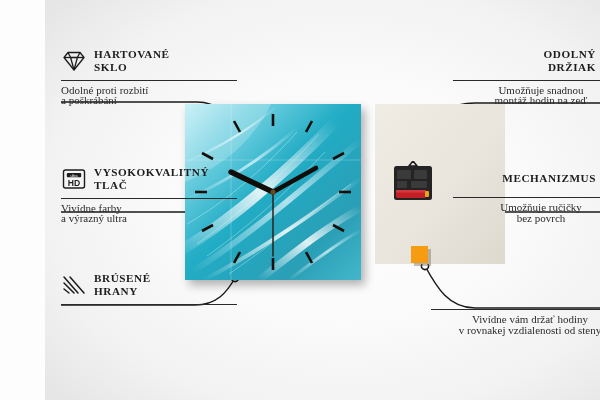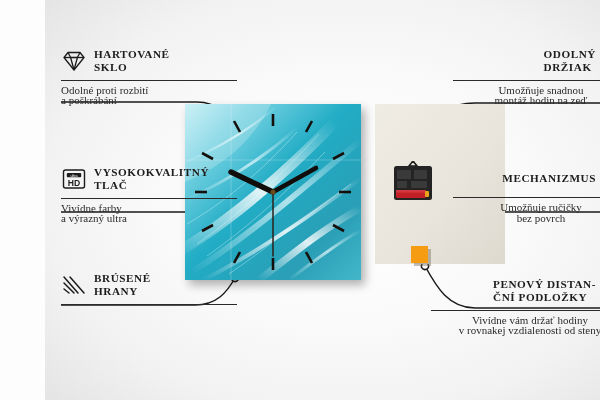--- a/index.html
+++ b/index.html
@@ -19,21 +19,21 @@
   
   .feat{position:absolute;width:176px;}
   .feat .head{display:flex;align-items:center;gap:7px;}
   .feat.left .head{justify-content:flex-start;}
   .feat.right .head{justify-content:flex-end;}
   .ttl{
     font-family:"Liberation Serif",serif;
     font-weight:700;font-size:11.2px;line-height:13.4px;
     letter-spacing:.55px;color:#1d1d1d;text-transform:uppercase;
   }
-  .feat.right .ttl{}
+  .feat.right .ttl{text-align:right;}
   .rule{height:1px;background:#2a2a2a;margin:5px 0 4px;}
   .sub{
     font-family:"Liberation Serif",serif;
     font-size:11px;line-height:10.6px;color:#2b2b2b;
   }
   .feat.right .sub{text-align:center;}
   .ico{width:26px;height:26px;flex:0 0 26px;display:block;}
   
   .photo{position:absolute;left:140px;top:104px;width:190px;height:190px;}
   .wall{
@@ -270,24 +270,20 @@
         <circle cx="13" cy="13" r="4.1" fill="none" stroke="#1c1c1c" stroke-width="2"></circle>
       </svg>
     </div>
     <div class="rule"></div>
     <div class="sub">Umožňuje ručičky</div>
     <div class="sub">bez povrch</div>
   </div>
 
   <div class="feat right" style="left:386px;top:278px;width:198px;">
     <div class="head">
-      <div>
-        <div class="ttl">PENOVÝ DISTAN-</div>
-        <div class="ttl">ČNÍ PODLOŽKY</div>
-      </div>
       <svg class="ico" viewBox="0 0 26 26">
         <path d="M10,1.5 h6 v8 h3.2 L13,16 L6.8,9.5 H10 Z" fill="none" stroke="#1c1c1c" stroke-width="1.4" stroke-linejoin="round"></path>
         <path d="M13,16.6 L23,20 L13,23.4 L3,20 Z" fill="none" stroke="#1c1c1c" stroke-width="1.4" stroke-linejoin="round"></path>
         <path d="M3,20 v1.6 L13,25 L23,21.6 V20" fill="none" stroke="#1c1c1c" stroke-width="1.4" stroke-linejoin="round"></path>
       </svg>
     </div>
     <div class="rule"></div>
     <div class="sub">Vivídne vám držať hodiny</div>
     <div class="sub">v rovnakej vzdialenosti od steny</div>
   </div>

